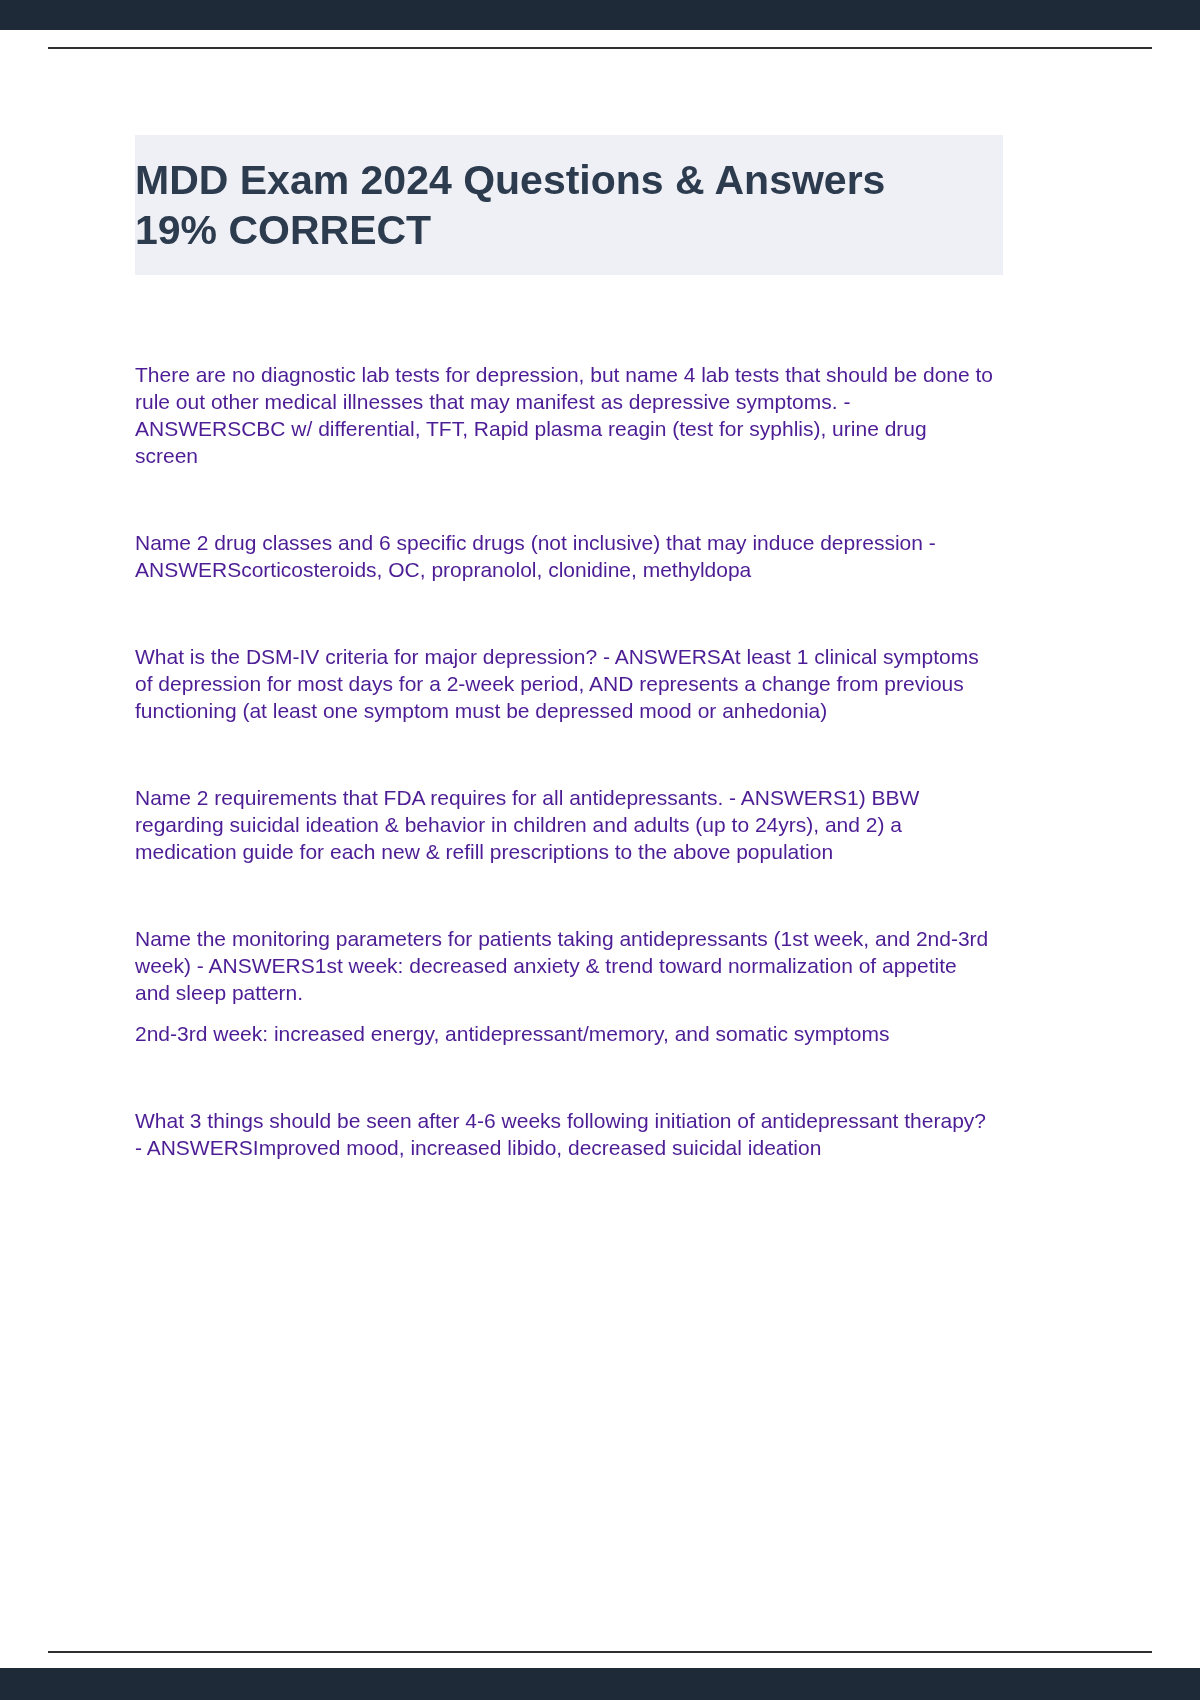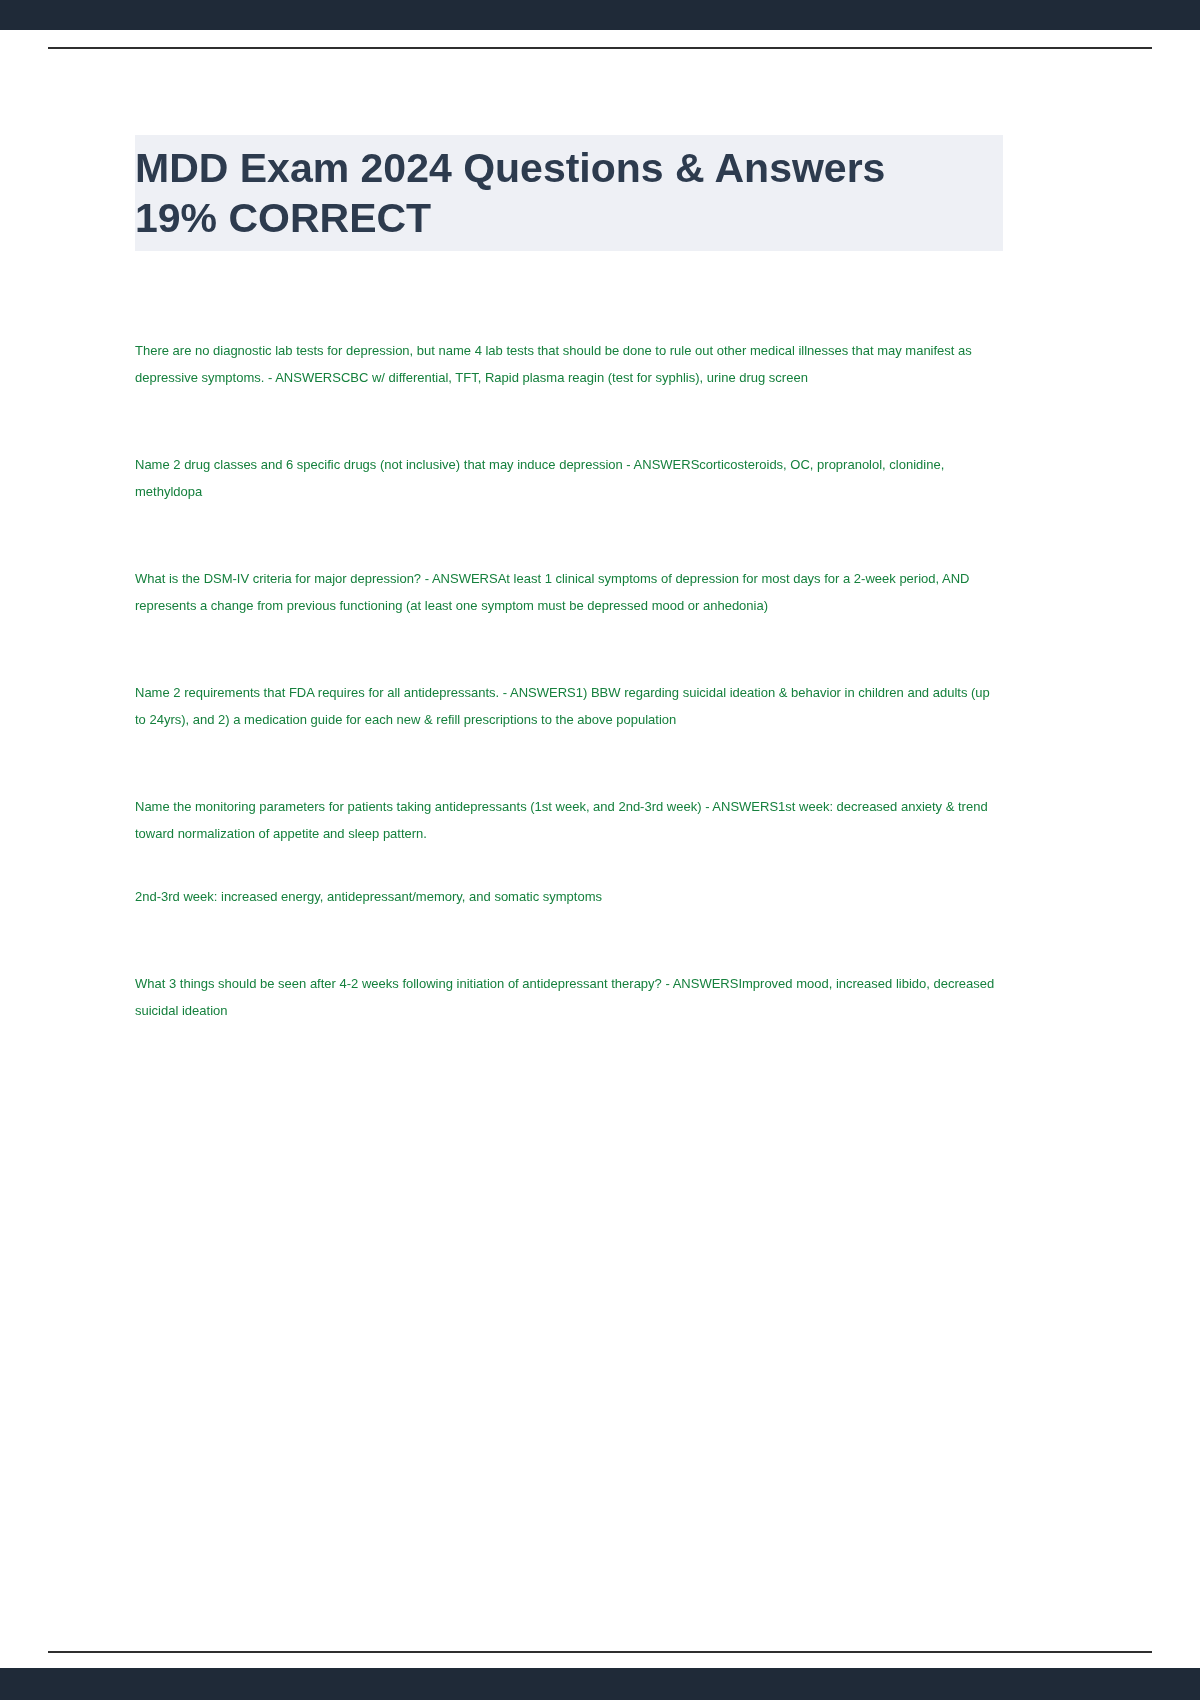--- a/index.html
+++ b/index.html
@@ -39,36 +39,36 @@
   .rule-top { top: 47px; }
   .rule-bottom { top: 1651px; }
   .content {
     position: absolute;
     left: 135px;
     top: 135px;
     width: 868px;
   }
   .title {
     margin: 0 0 86px 0;
-    padding: 8px 0;
+    padding: 20px 0;
     font-size: 41px;
     line-height: 1.22;
     font-weight: 700;
     color: #2d3b4e;
     background: #eef0f5;
   }
   .para {
     margin: 0 0 60px 0;
     width: 860px;
-    font-size: 13px;
+    font-size: 21px;
     line-height: 27px;
-    color: #15803d;
+    color: #4c1d95;
   }
   .para.tight {
-    margin-bottom: 36px;
+    margin-bottom: 14px;
   }
 </style>
 </head>
 <body>
 
 <div class="page">
 
   <div class="top-bar"></div>
   <div class="rule rule-top"></div>
 
@@ -83,20 +83,20 @@
 
     <p class="para">What is the DSM-IV criteria for major depression? - ANSWERSAt least 1 clinical symptoms of depression for most days for a 2-week period, AND represents a change from previous functioning (at least one symptom must be depressed mood or anhedonia)</p>
 
     <p class="para">Name 2 requirements that FDA requires for all antidepressants. - ANSWERS1) BBW regarding suicidal ideation &amp; behavior in children and adults (up to 24yrs), and 2) a medication guide for each new &amp; refill prescriptions to the above population</p>
 
     <p class="para tight">Name the monitoring parameters for patients taking antidepressants (1st week, and 2nd-3rd week) - ANSWERS1st week: decreased anxiety &amp; trend toward normalization of appetite and sleep pattern.</p>
 
     <p class="para">2nd-3rd week: increased energy, antidepressant/memory, and somatic symptoms</p>
 
 
-    <p class="para">What 3 things should be seen after 4-2 weeks following initiation of antidepressant therapy? - ANSWERSImproved mood, increased libido, decreased suicidal ideation</p>
+    <p class="para">What 3 things should be seen after 4-6 weeks following initiation of antidepressant therapy? - ANSWERSImproved mood, increased libido, decreased suicidal ideation</p>
 
   </div>
 
   <div class="rule rule-bottom"></div>
   <div class="bottom-bar"></div>
 
 </div>
 
 </body></html>

